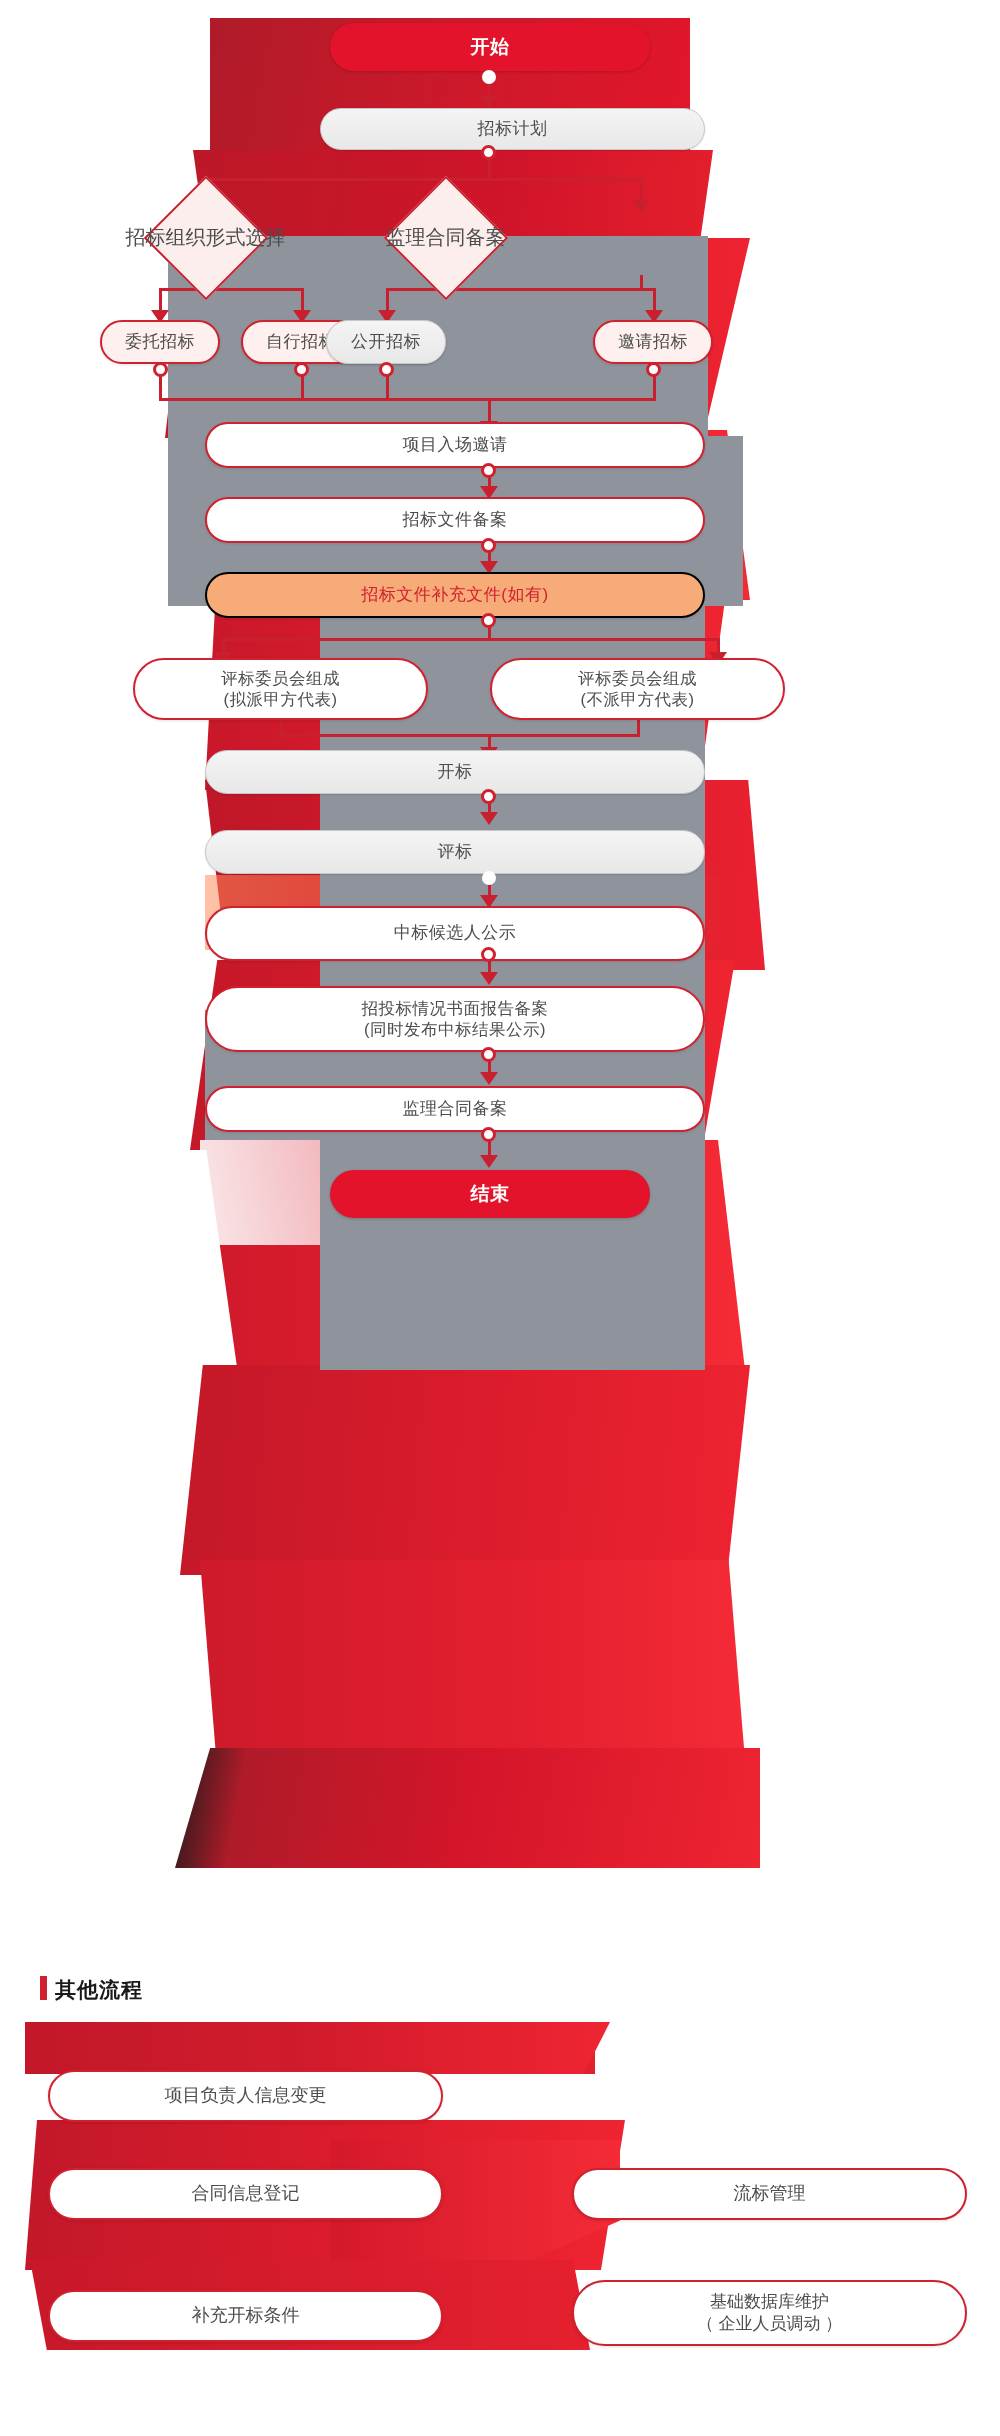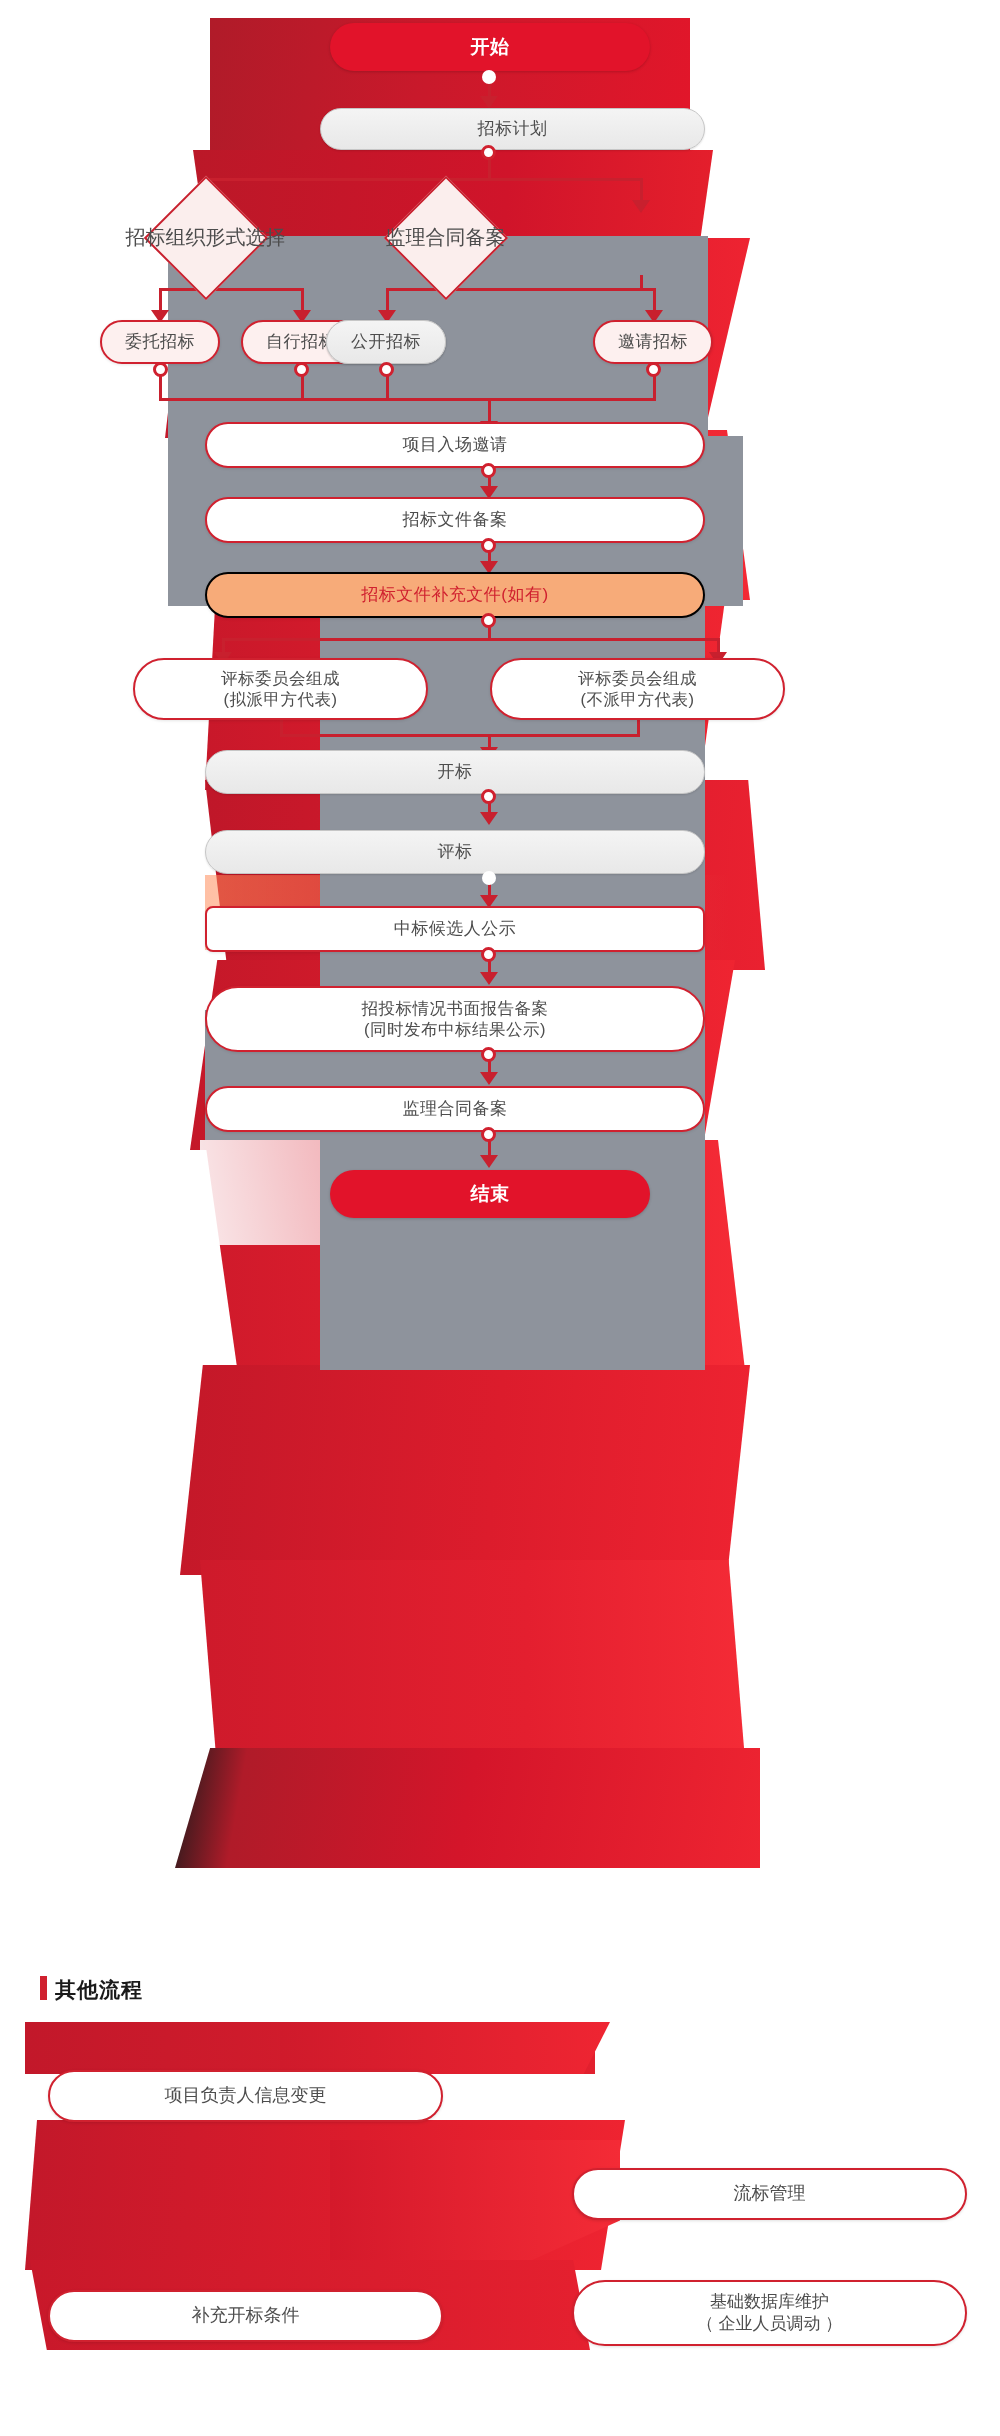--- a/index.html
+++ b/index.html
@@ -272,21 +272,21 @@
   <div class="node n-gray" style="left:205px; top:750px; width:500px; height:44px;">开标</div>
   <div class="dot" style="left:481px; top:789px;"></div>
   <div class="conn vline" style="left:488px; top:802px; height:14px;"></div>
   <div class="arrow" style="left:480px; top:812px;"></div>
 
   <div class="node n-gray" style="left:205px; top:830px; width:500px; height:44px;">评标</div>
   <div class="dot-white" style="left:482px; top:871px;"></div>
   <div class="conn vline" style="left:488px; top:880px; height:18px;"></div>
   <div class="arrow" style="left:480px; top:895px;"></div>
 
-  <div class="node n-white" style="left:205px; top:906px; width:500px; height:46px;border-radius:8px;">中标候选人公示</div>
+  <div class="node n-white" style="left:205px; top:906px; width:500px; height:55px;">中标候选人公示</div>
   <div class="dot" style="left:481px; top:947px;"></div>
   <div class="conn vline" style="left:488px; top:960px; height:16px;"></div>
   <div class="arrow" style="left:480px; top:972px;"></div>
 
   <div class="node n-white two-line" style="left:205px; top:986px; width:500px; height:66px;">招投标情况书面报告备案
 (同时发布中标结果公示)</div>
   <div class="dot" style="left:481px; top:1047px;"></div>
   <div class="conn vline" style="left:488px; top:1060px; height:16px;"></div>
   <div class="arrow" style="left:480px; top:1072px;"></div>
 
@@ -301,19 +301,20 @@
   <div class="ob ob2"></div>
   <div class="ob ob3"></div>
   <div class="ob ob4"></div>
   <div class="ob ob5"></div>
 
   <div class="sec-bar" style="left:40px; top:1976px;"></div>
   <div class="sec-title" style="left:55px; top:1976px;">其他流程</div>
 
   <div class="opill" style="left:48px; top:2022px; width:395px; height:52px;margin-top:48px;">项目负责人信息变更</div>
 
+  <div class="opill" style="left:48px; top:2168px; width:395px; height:52px;">合同信息登记</div>
   <div class="opill" style="left:48px; top:2290px; width:395px; height:52px;">补充开标条件</div>
 
   <div class="opill" style="left:572px; top:2168px; width:395px; height:52px;">流标管理</div>
   <div class="opill" style="left:572px; top:2280px; width:395px; height:66px; font-size:17px;">基础数据库维护
 （ 企业人员调动 ）</div>
 
 </div>
 
 </body></html>

